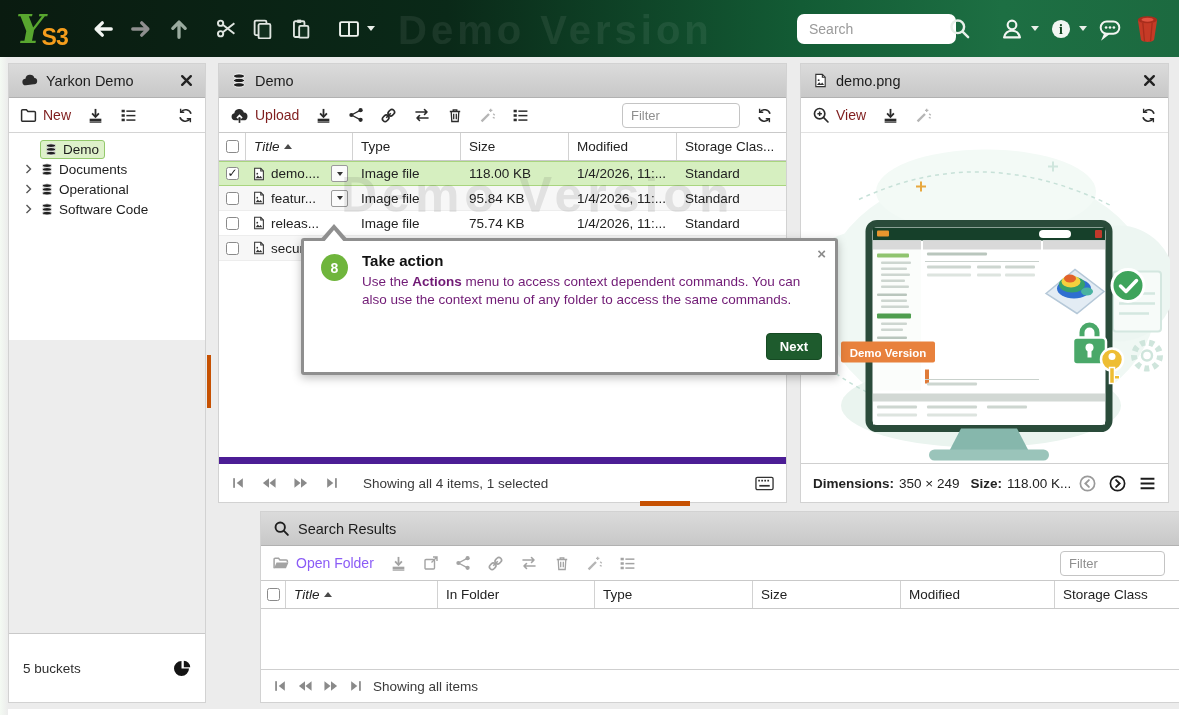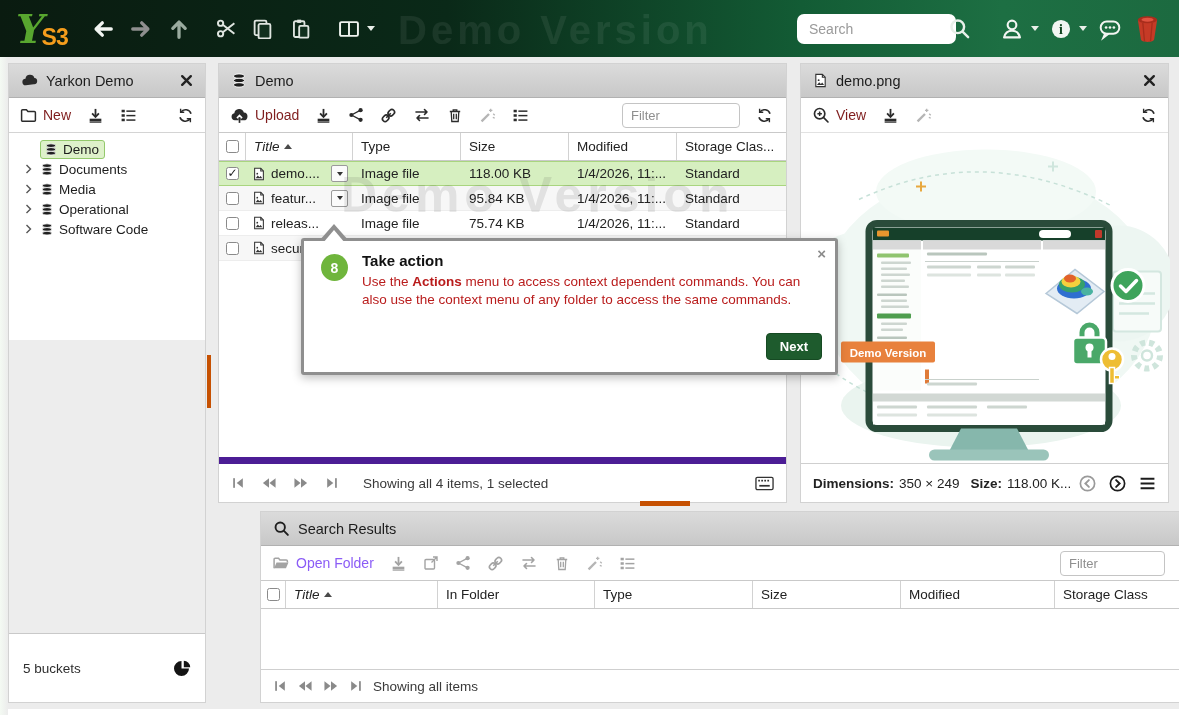--- a/index.html
+++ b/index.html
@@ -94,21 +94,21 @@
   
   .popover{position:absolute;left:301px;top:238px;width:537px;height:137px;background:#fff;border:3px solid #8f8f8f;
     border-radius:3px;box-shadow:0 3px 10px rgba(0,0,0,0.25);z-index:60;box-sizing:border-box;}
   .pop-arrow-outer{position:absolute;left:15px;top:-17px;width:0;height:0;
     border-left:15px solid transparent;border-right:15px solid transparent;border-bottom:17px solid #8f8f8f;}
   .pop-arrow-inner{position:absolute;left:19px;top:-11px;width:0;height:0;
     border-left:11px solid transparent;border-right:11px solid transparent;border-bottom:13px solid #ffffff;z-index:61;}
   .pop-badge{position:absolute;left:17px;top:13px;width:27px;height:27px;border-radius:50%;background:#6fb53c;
     color:#fff;font-weight:bold;font-size:14px;display:flex;align-items:center;justify-content:center;}
   .pop-title{position:absolute;left:58px;top:11px;font-size:15px;font-weight:bold;color:#111;}
-  .pop-body{position:absolute;left:58px;top:32px;width:462px;font-size:13.5px;line-height:17.5px;color:#b91c1c;}
+  .pop-body{position:absolute;left:58px;top:32px;width:462px;font-size:13.5px;line-height:17.5px;color:#701a75;}
   .pop-close{position:absolute;right:9px;top:5px;color:#8c8c8c;font-size:15px;font-weight:bold;cursor:pointer;line-height:1;}
   .pop-next{position:absolute;right:13px;bottom:12px;background:#1e5b2d;border:1px solid #164a23;border-radius:4px;
     color:#fff;font-size:13px;font-weight:bold;padding:5px 13px;cursor:pointer;}
 </style>
 </head>
 <body>
 
 <div id="app">
 
   <div class="navbar">
@@ -305,35 +305,20 @@
               <path d="M1.5 1l4 4-4 4" stroke="#555" stroke-width="1.4" fill="none"></path>
             </svg>
           </span>
         <svg width="14" height="15" viewBox="0 0 16 16">
             <g fill="#1f1f1f" stroke="#fff" stroke-width=".9">
               <ellipse cx="8" cy="3.6" rx="5.2" ry="2.1"></ellipse>
               <ellipse cx="8" cy="7.9" rx="5.2" ry="2.1"></ellipse>
               <ellipse cx="8" cy="12.2" rx="5.2" ry="2.1"></ellipse>
             </g>
           </svg>
-        <span>Media</span>
-      </div>
-      <div class="titem">
-        <span class="chev">
-            <svg width="8" height="10" viewBox="0 0 8 10">
-              <path d="M1.5 1l4 4-4 4" stroke="#555" stroke-width="1.4" fill="none"></path>
-            </svg>
-          </span>
-        <svg width="14" height="15" viewBox="0 0 16 16">
-            <g fill="#1f1f1f" stroke="#fff" stroke-width=".9">
-              <ellipse cx="8" cy="3.6" rx="5.2" ry="2.1"></ellipse>
-              <ellipse cx="8" cy="7.9" rx="5.2" ry="2.1"></ellipse>
-              <ellipse cx="8" cy="12.2" rx="5.2" ry="2.1"></ellipse>
-            </g>
-          </svg>
         <span>Operational</span>
       </div>
       <div class="titem">
         <span class="chev">
             <svg width="8" height="10" viewBox="0 0 8 10">
               <path d="M1.5 1l4 4-4 4" stroke="#555" stroke-width="1.4" fill="none"></path>
             </svg>
           </span>
         <svg width="14" height="15" viewBox="0 0 16 16">
             <g fill="#1f1f1f" stroke="#fff" stroke-width=".9">

